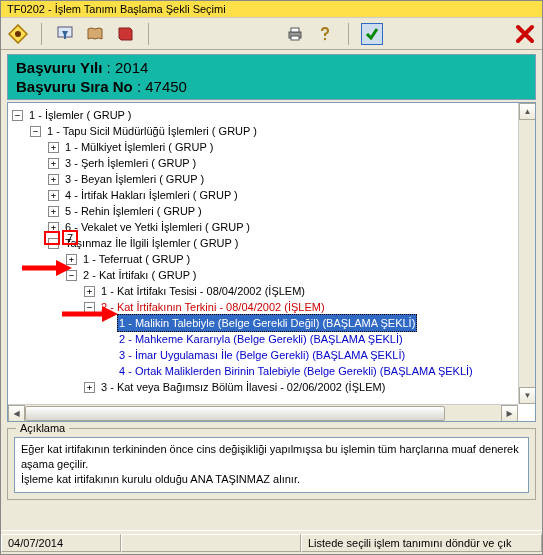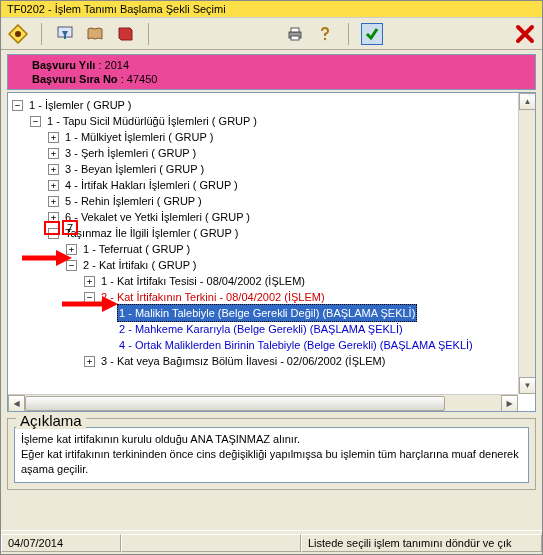--- a/index.html
+++ b/index.html
@@ -38,25 +38,25 @@
   .tb-spacer { flex: 1; }
   .tb-btn {
     width: 22px;
     height: 22px;
     display: flex;
     align-items: center;
     justify-content: center;
     cursor: pointer;
   }
   .info {
-    background: #ec4899;
+    background: #14b8a6;
     border: 1px solid #7f9db9;
     margin: 4px 6px 0 6px;
-    padding: 4px 8px 2px 24px;
-    font-size: 11px;
+    padding: 4px 8px 2px 8px;
+    font-size: 15px;
   }
   .info-row { margin-bottom: 2px; }
   .info-row b { font-weight: bold; }
   .tree-wrap {
     background: #fff;
     border: 1px solid #7f9db9;
     margin: 2px 6px 0 6px;
     height: 320px;
     overflow: auto;
     position: relative;
@@ -156,21 +156,21 @@
     border: 1px solid #aca899;
     padding: 8px 6px 6px 6px;
     position: relative;
   }
   .desc-group .legend {
     position: absolute;
     top: -7px;
     left: 8px;
     background: #ece9d8;
     padding: 0 4px;
-    font-size: 15px;
+    font-size: 11px;
   }
   .desc-box {
     background: #fff;
     border: 1px solid #7f9db9;
     padding: 4px 6px;
     font-size: 11px;
     line-height: 15px;
     height: 56px;
     overflow: hidden;
   }
@@ -328,20 +328,24 @@
         <span class="expander">−</span>
         <span class="label red">2 - Kat İrtifakının Terkini - 08/04/2002 (İŞLEM)</span>
       </div>
       <div class="node" style="padding-left: 90px;">
         <span class="noexp"></span>
         <span class="label sel">1 - Malikin Talebiyle (Belge Gerekli Değil) (BAŞLAMA ŞEKLİ)</span>
       </div>
       <div class="node" style="padding-left: 90px;">
         <span class="noexp"></span>
         <span class="label blue">2 - Mahkeme Kararıyla (Belge Gerekli) (BAŞLAMA ŞEKLİ)</span>
+      </div>
+      <div class="node" style="padding-left: 90px;">
+        <span class="noexp"></span>
+        <span class="label blue">3 - İmar Uygulaması İle (Belge Gerekli) (BAŞLAMA ŞEKLİ)</span>
       </div>
       <div class="node" style="padding-left: 90px;">
         <span class="noexp"></span>
         <span class="label blue">4 - Ortak Maliklerden Birinin Talebiyle (Belge Gerekli) (BAŞLAMA ŞEKLİ)</span>
       </div>
       <div class="node" style="padding-left: 72px;">
         <span class="expander">+</span>
         <span class="label ">3 - Kat veya Bağımsız Bölüm İlavesi - 02/06/2002 (İŞLEM)</span>
       </div>
     </div>
@@ -368,22 +372,22 @@
     <div class="scroll-btn">◀</div>
     <div class="scroll-thumb-h" style="width:420px;"></div>
     <div style="flex:1"></div>
     <div class="scroll-btn">▶</div>
   </div>
 </div>
 
 <div class="desc-group">
   <div class="legend">Açıklama</div>
   <div class="desc-box">
+    <div>Eğer kat irtifakının terkininden önce cins değişikliği yapılmışsa bu işlemin tüm harçlarına muaf denerek aşama geçilir.</div>
     <div>İşleme kat irtifakının kurulu olduğu ANA TAŞINMAZ alınır.</div>
-    <div>Eğer kat irtifakının terkininden önce cins değişikliği yapılmışsa bu işlemin tüm harçlarına muaf denerek aşama geçilir.</div>
   </div>
 </div>
 
 <div class="statusbar">
   <div class="status-cell" style="width:120px;">04/07/2014</div>
   <div class="status-cell" style="width:180px;"></div>
   <div class="status-cell" style="flex:1;">Listede seçili işlem tanımını döndür ve çık</div>
 </div>
 
 </body></html>

